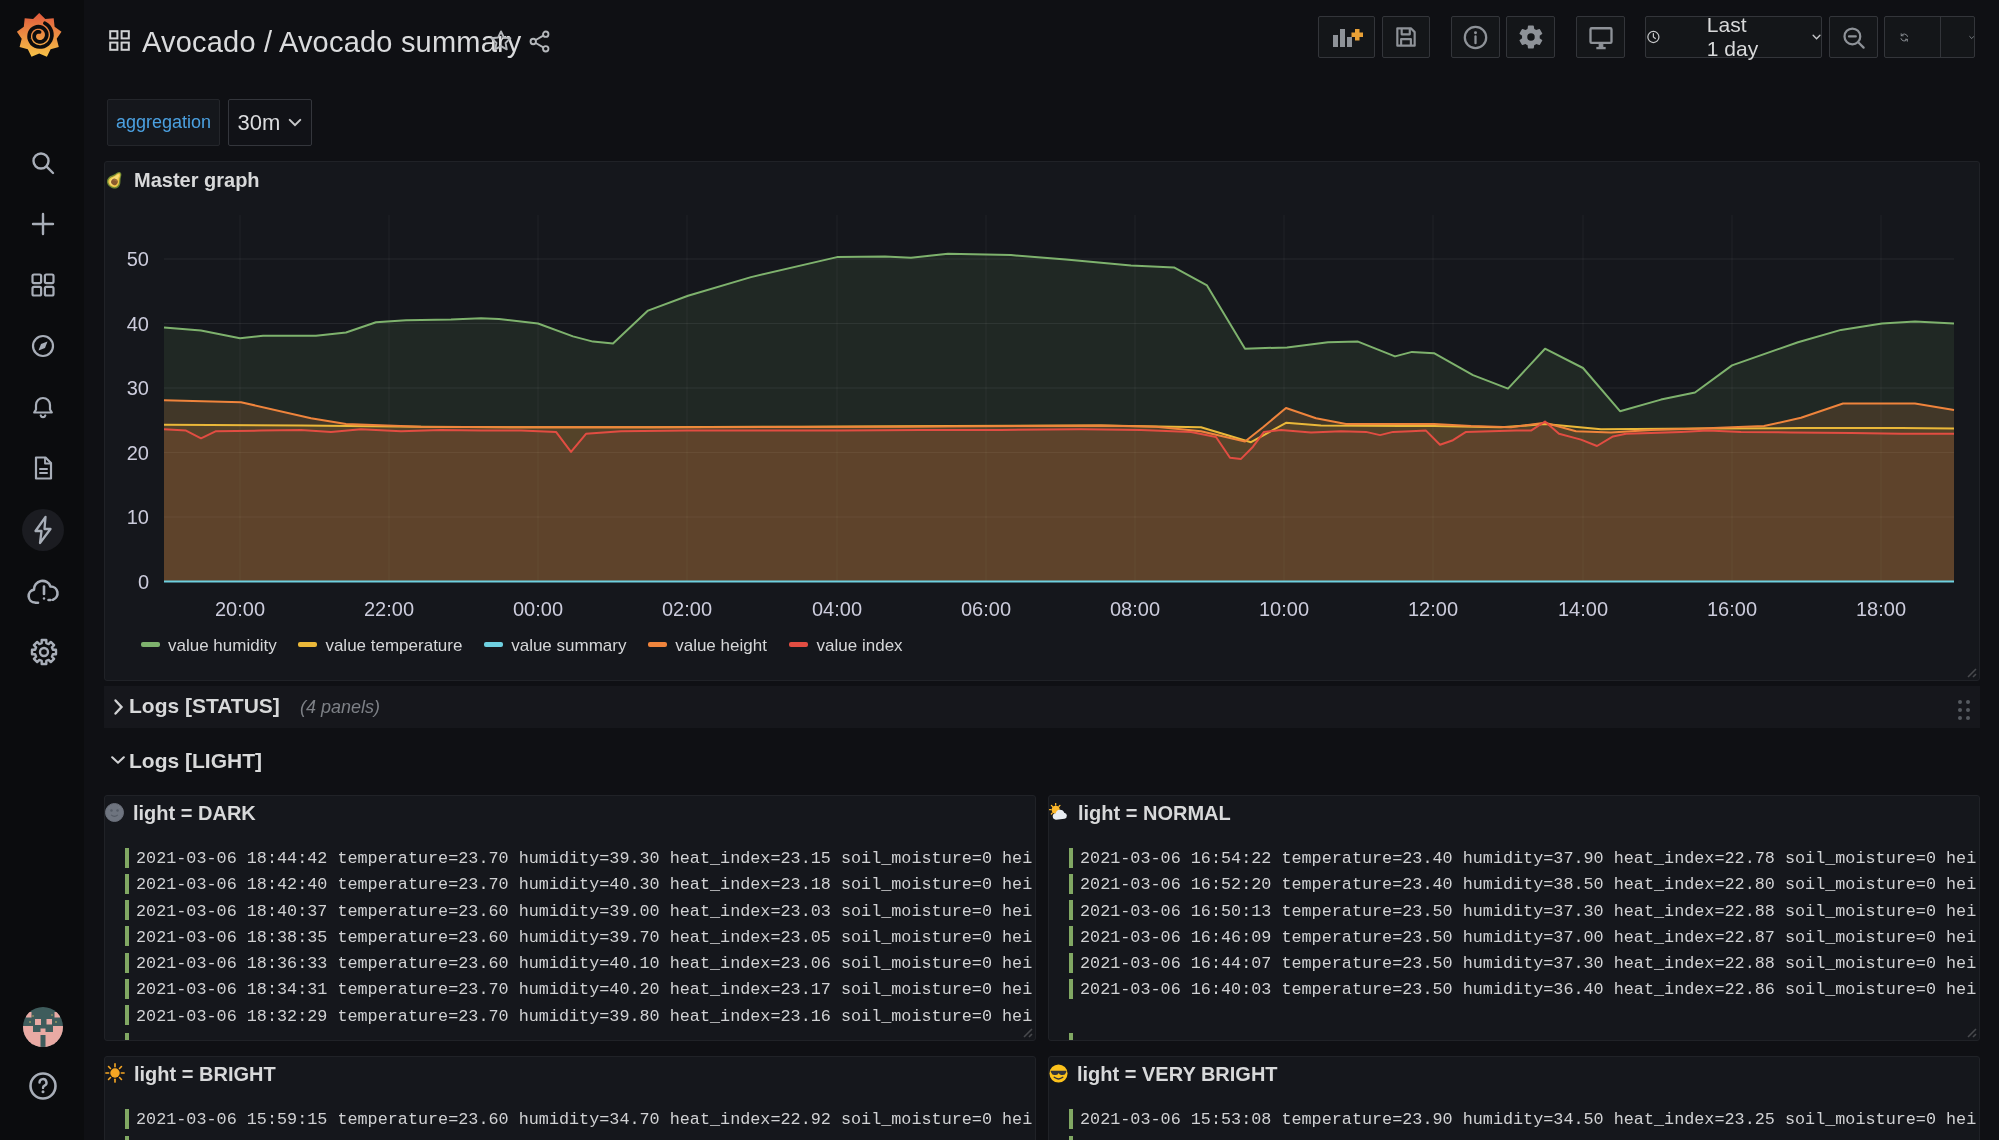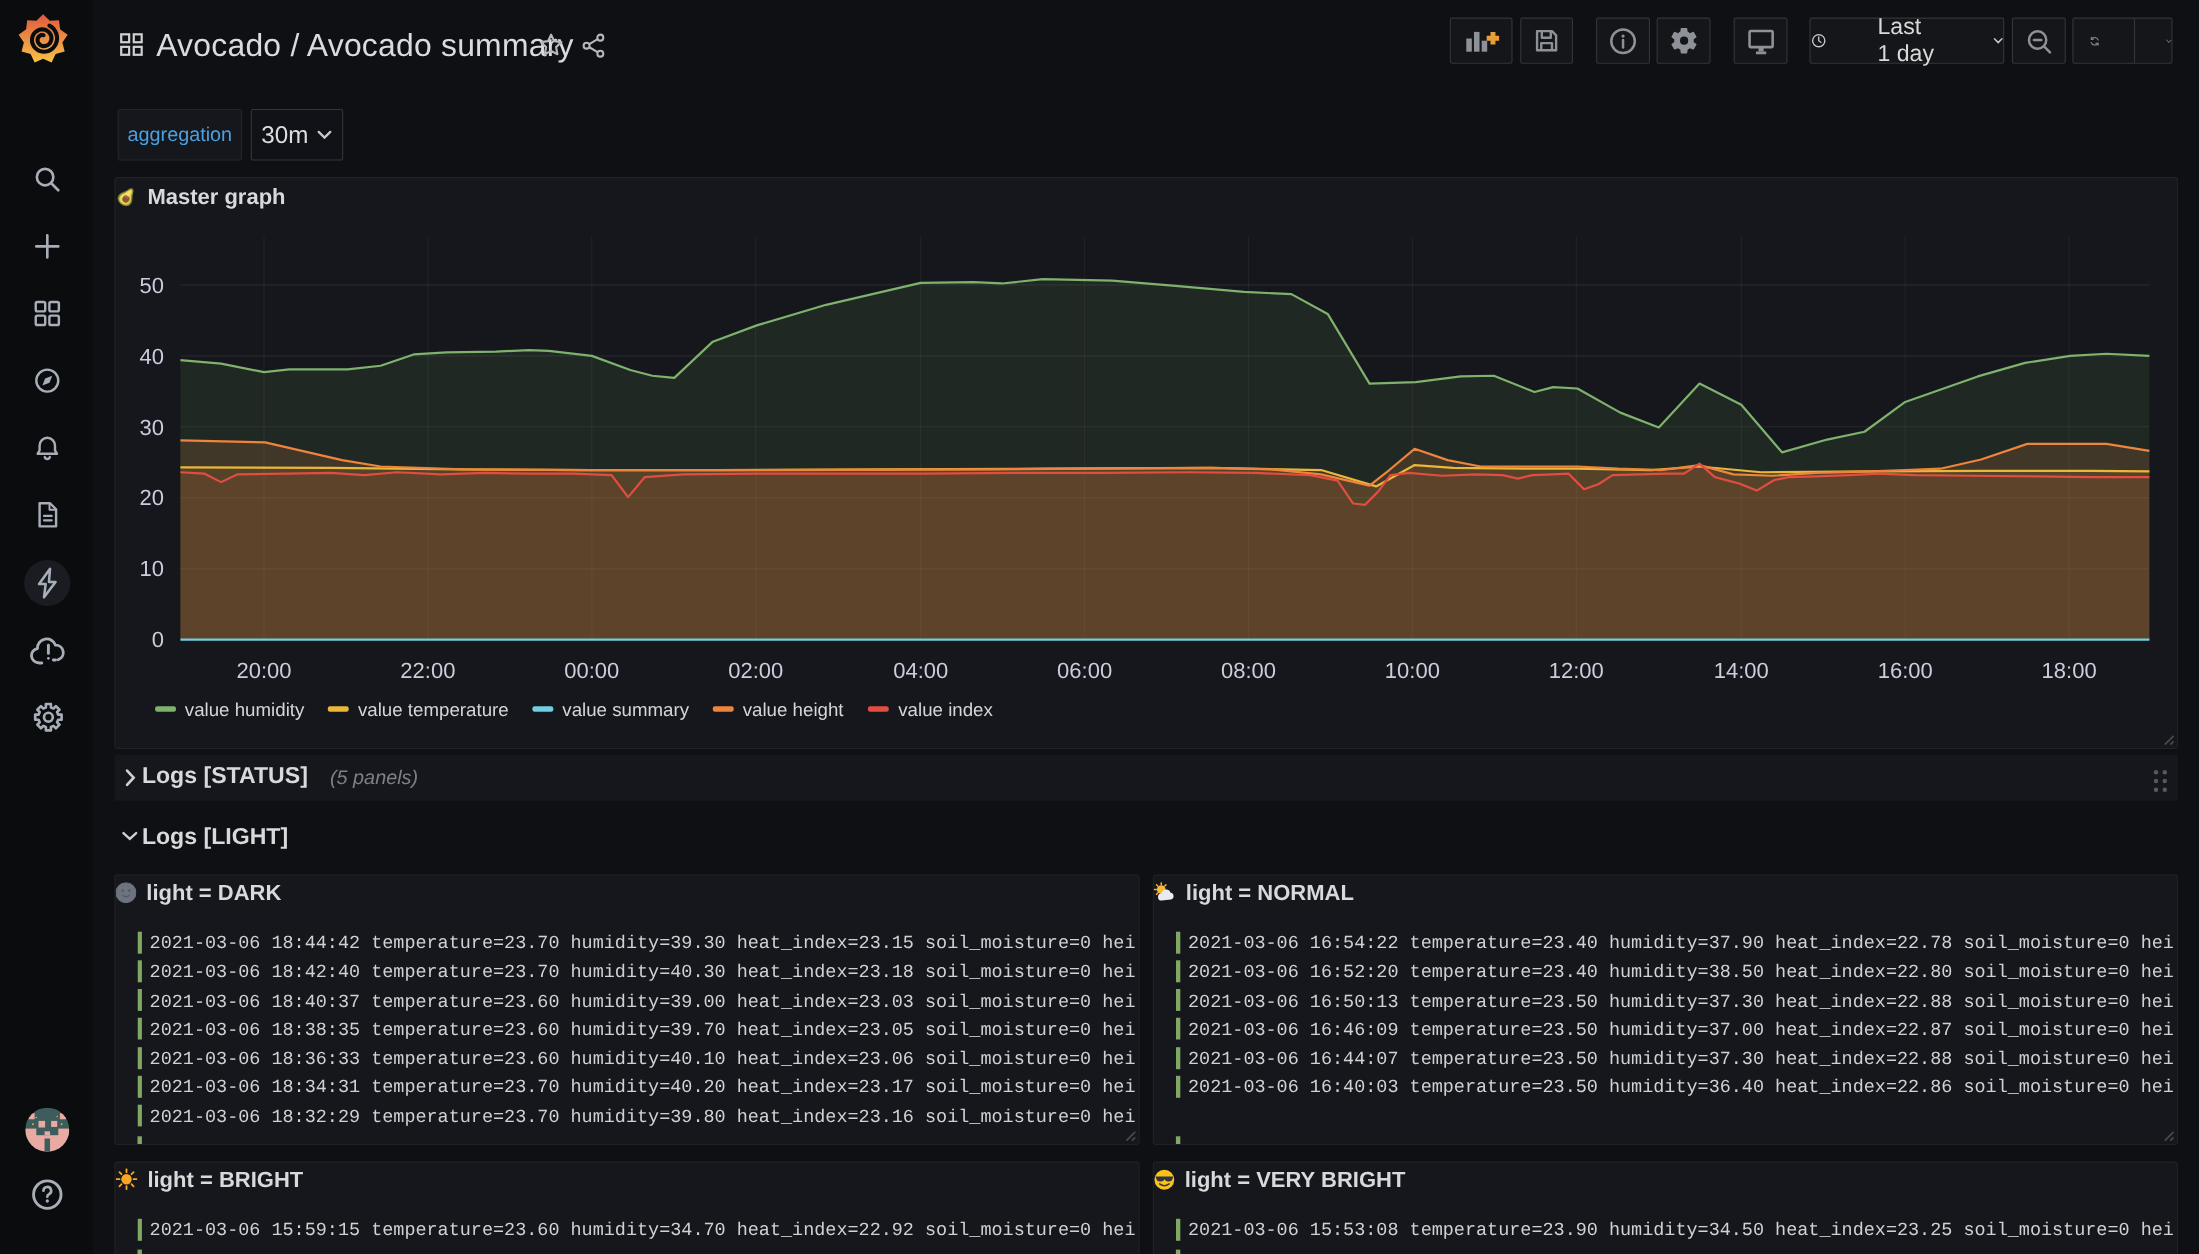--- a/index.html
+++ b/index.html
@@ -276,21 +276,21 @@
 <svg style="position:absolute;right:2px;bottom:2px" width="12" height="12" viewBox="0 0 12 12">
 <path d="M11 3 L3 11 M11 8 L8 11" stroke="rgba(255,255,255,0.22)" stroke-width="1.6" fill="none"></path>
     </svg>
 </div>
 
 <div class="abs" style="left:104px;top:686px;width:1876px;height:42px;background:#16171c">
   <svg class="abs" style="left:9px;top:12px" width="11" height="18" viewBox="0 0 11 18" fill="none" stroke="#d0d1d3" stroke-width="2.4" stroke-linecap="round">
       <path d="M2.5 2.5 L8.5 9 L2.5 15.5"></path>
     </svg>
   <span class="rowtitle abs" style="left:25px;top:8px">Logs [STATUS]</span>
-  <span class="abs" style="left:196px;top:11px;font-size:18px;font-style:italic;color:#7d8086">(5 panels)</span>
+  <span class="abs" style="left:196px;top:11px;font-size:18px;font-style:italic;color:#7d8086">(4 panels)</span>
   <svg class="abs" style="right:8px;top:12px" width="16" height="24" viewBox="0 0 16 24">
     <g fill="#565a60">
         <circle cx="4" cy="4" r="2"></circle>
         <circle cx="12" cy="4" r="2"></circle>
         <circle cx="4" cy="12" r="2"></circle>
         <circle cx="12" cy="12" r="2"></circle>
         <circle cx="4" cy="20" r="2"></circle>
         <circle cx="12" cy="20" r="2"></circle>
       </g>
   </svg>

